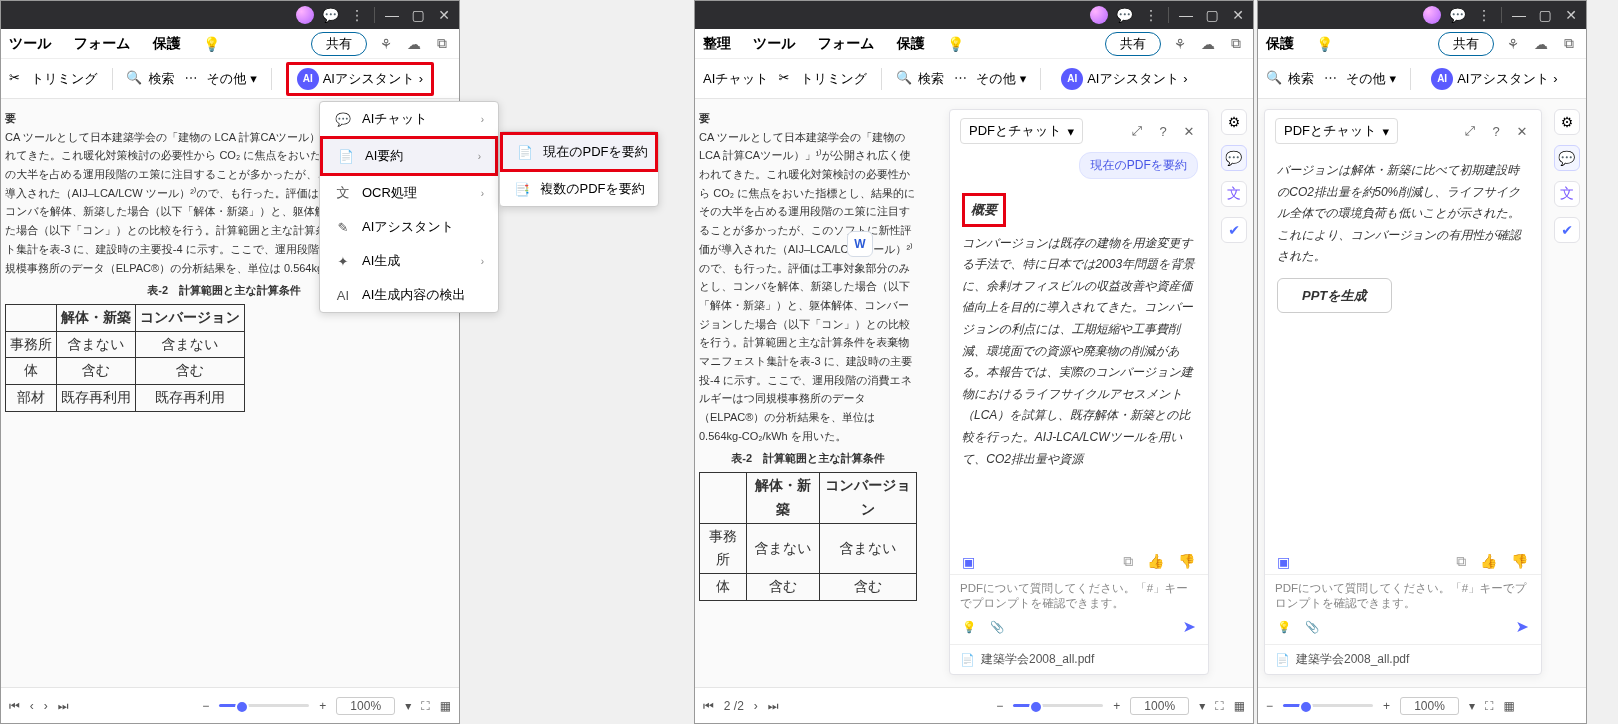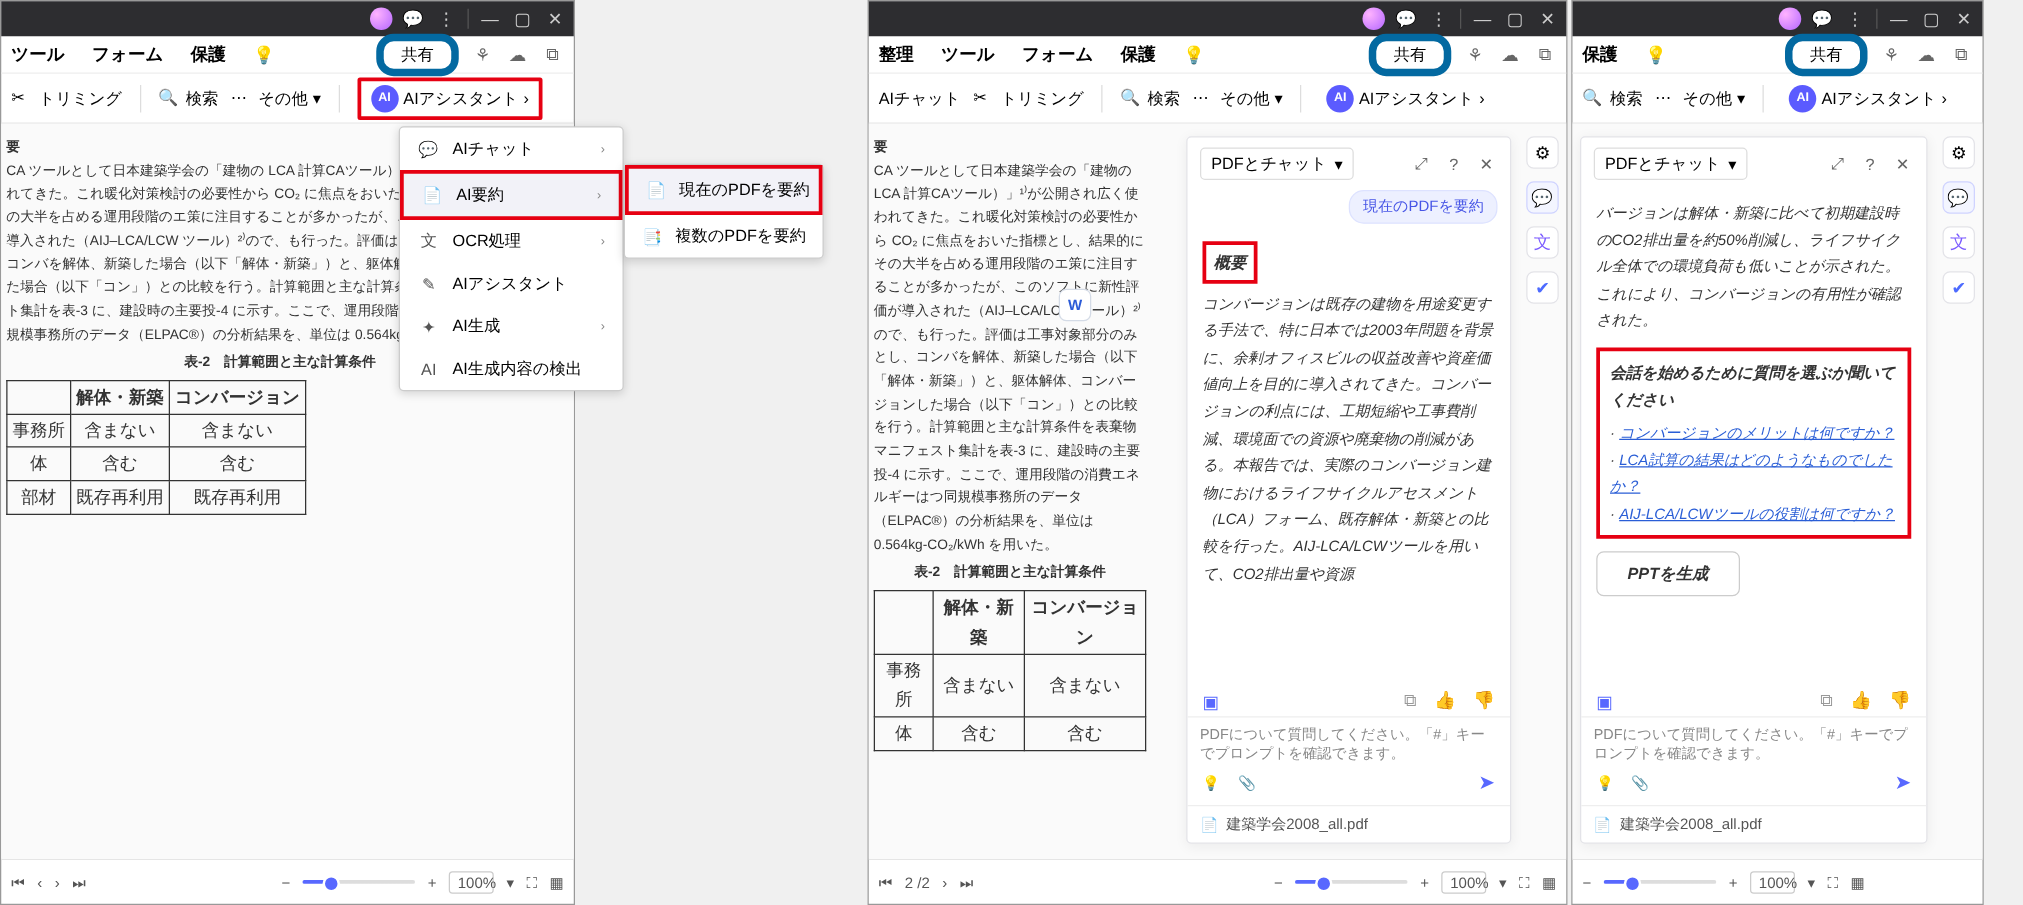--- a/index.html
+++ b/index.html
@@ -10,21 +10,21 @@
   .p3 { width: 330px; margin-left: 3px; }
 
   .titlebar { height: 28px; background: #2d2d30; display: flex; align-items: center; justify-content: flex-end; padding: 0 6px; gap: 8px; }
   .titlebar .ico { width: 18px; height: 18px; display: flex; align-items: center; justify-content: center; color: #ccc; font-size: 14px; }
   .avatar { width: 18px; height: 18px; border-radius: 50%; background: radial-gradient(circle at 30% 30%, #ffb3ff, #b366ff); }
   .win-sep { width: 1px; height: 16px; background: #555; }
 
   .menubar { height: 30px; display: flex; align-items: center; padding: 0 8px; gap: 22px; font-size: 14px; border-bottom: 1px solid #eee; }
   .menubar .mitem { cursor: pointer; font-weight: 600; }
   .menubar .right { margin-left: auto; display: flex; align-items: center; gap: 10px; }
-  .share-btn { border: 6px solid #0369a1; border-radius: 14px; padding: 2px 14px; font-size: 13px; }
+  .share-btn { border: 1px solid #0369a1; border-radius: 14px; padding: 2px 14px; font-size: 13px; }
   .mini-ico { width: 18px; height: 18px; color: #666; display: inline-flex; align-items: center; justify-content: center; }
 
   .toolbar { height: 40px; display: flex; align-items: center; padding: 0 8px; gap: 10px; font-size: 13px; border-bottom: 1px solid #e5e5e5; }
   .tool { display: flex; align-items: center; gap: 4px; cursor: pointer; white-space: nowrap; }
   .tool svg, .tool .isvg { width: 18px; height: 18px; }
   .tb-sep { width: 1px; height: 22px; background: #ddd; margin: 0 4px; }
   .ai-btn { display: flex; align-items: center; gap: 4px; padding: 2px 6px; }
   .ai-badge { width: 22px; height: 22px; border-radius: 50%; background: #5b5bff; color: #fff; font-size: 10px; font-weight: 700; display: flex; align-items: center; justify-content: center; }
   .ai-btn-wrap { border: 3px solid #e60012; border-radius: 2px; padding: 1px 2px; }
 
@@ -41,21 +41,21 @@
   .doctext { font-size: 11px; line-height: 1.7; color: #333; font-family: serif; padding-left: 4px; padding-right: 8px; }
   .doctext .hd { font-weight: 700; }
   .tbl { border-collapse: collapse; font-size: 14px; margin-top: 4px; }
   .tbl th, .tbl td { border: 1px solid #333; padding: 1px 4px; text-align: center; }
 
   
   .statusbar { height: 36px; border-top: 1px solid #e5e5e5; display: flex; align-items: center; padding: 0 8px; gap: 10px; font-size: 12px; color: #555; }
   .statusbar .spacer { flex: 1; }
   .zoom-slider { width: 90px; height: 3px; background: linear-gradient(to right,#5868ff 0%,#5868ff 20%,#ddd 20%,#ddd 100%); border-radius: 2px; position: relative; }
   .zoom-slider::after { content:""; position:absolute; left:18%; top:-4px; width:10px; height:10px; border-radius:50%; background:#5868ff; border:2px solid #fff; }
-  .zoom-input { border:1px solid #ccc; padding:1px 6px; border-radius:3px; font-size:12px; width:36px; text-align:center; }
+  .zoom-input { border:1px solid #ccc; padding:1px 6px; border-radius:3px; font-size:12px; width:59px; text-align:center; }
 
   
   .aiside { position: absolute; right: 44px; top: 108px; bottom: 48px; width: 260px; background: #fff; border: 1px solid #e3e3e8; border-radius: 4px; display: flex; flex-direction: column; box-shadow: 0 2px 10px rgba(0,0,0,.06); }
   .aiside-head { display: flex; align-items: center; padding: 8px 10px; gap: 8px; font-size: 13px; }
   .chip { background:#edf0ff; color:#4755e6; font-size:12px; padding:4px 10px; border-radius:12px; border:1px solid #dde2ff; cursor:pointer; }
   .aibody { flex:1; overflow:hidden; padding: 8px 12px; font-size: 12px; line-height: 1.8; color:#333;font-style:italic; }
   .aibody .shd { font-weight:700; font-size:13px; display:inline-block; }
   .red-box { border: 3px solid #e60012; display:inline-block; padding:2px 6px; }
   .aifoot { border-top:1px solid #eee; padding:6px 10px; font-size: 11.5px; color:#888; }
   .aifoot-icons { display:flex; align-items:center; gap:14px; padding:6px 2px 2px; color:#999; }
@@ -292,21 +292,21 @@
       <span class="mini-ico">?</span>
       <span class="mini-ico">✕</span>
     </div>
     <div style="display:flex;justify-content:flex-end;padding:0 10px 6px;">
       <span class="chip">現在のPDFを要約</span>
     </div>
     <div class="aibody">
       <span class="red-box">
         <span class="shd">概要</span>
       </span>
-      <div style="margin-top:6px;">コンバージョンは既存の建物を用途変更する手法で、特に日本では2003年問題を背景に、余剰オフィスビルの収益改善や資産価値向上を目的に導入されてきた。コンバージョンの利点には、工期短縮や工事費削減、環境面での資源や廃棄物の削減がある。本報告では、実際のコンバージョン建物におけるライフサイクルアセスメント（LCA）フォーム、既存解体・新築との比較を行った。AIJ-LCA/LCWツールを用いて、CO2排出量や資源</div>
+      <div style="margin-top:6px;">コンバージョンは既存の建物を用途変更する手法で、特に日本では2003年問題を背景に、余剰オフィスビルの収益改善や資産価値向上を目的に導入されてきた。コンバージョンの利点には、工期短縮や工事費削減、環境面での資源や廃棄物の削減がある。本報告では、実際のコンバージョン建物におけるライフサイクルアセスメント（LCA）を試算し、既存解体・新築との比較を行った。AIJ-LCA/LCWツールを用いて、CO2排出量や資源</div>
     </div>
     <div class="tool-copy-row">
       <span style="color:#5868ff;">▣</span>
       <span style="display:flex;gap:14px;">
         <span>⧉</span>
         <span>👍</span>
         <span>👎</span>
       </span>
     </div>
     <div class="aifoot">
@@ -386,28 +386,20 @@
       <span style="border:1px solid #ddd;border-radius:4px;padding:3px 8px;display:flex;align-items:center;gap:6px;">
         <span>PDFとチャット</span>
         <span>▾</span>
       </span>
       <span style="margin-left:auto;" class="mini-ico">⤢</span>
       <span class="mini-ico">?</span>
       <span class="mini-ico">✕</span>
     </div>
     <div class="aibody">
       <div>バージョンは解体・新築に比べて初期建設時のCO2排出量を約50%削減し、ライフサイクル全体での環境負荷も低いことが示された。これにより、コンバージョンの有用性が確認された。</div>
-      <div class="red-box" style="display:block;margin-top:10px;padding:6px 8px;">
-        <div class="qprompt">会話を始めるために質問を選ぶか聞いてください</div>
-        <span style="margin-top:4px;display:block;">
-          · <span class="qlink" style="display:inline;">コンバージョンのメリットは何ですか？</span><br>
-          · <span class="qlink" style="display:inline;">LCA試算の結果はどのようなものでしたか？</span><br>
-          · <span class="qlink" style="display:inline;">AIJ-LCA/LCWツールの役割は何ですか？</span>
-        </span>
-      </div>
       <span class="ppt-btn">PPTを生成</span>
     </div>
     <div class="tool-copy-row">
       <span style="color:#5868ff;">▣</span>
       <span style="display:flex;gap:14px;">
         <span>⧉</span>
         <span>👍</span>
         <span>👎</span>
       </span>
     </div>

